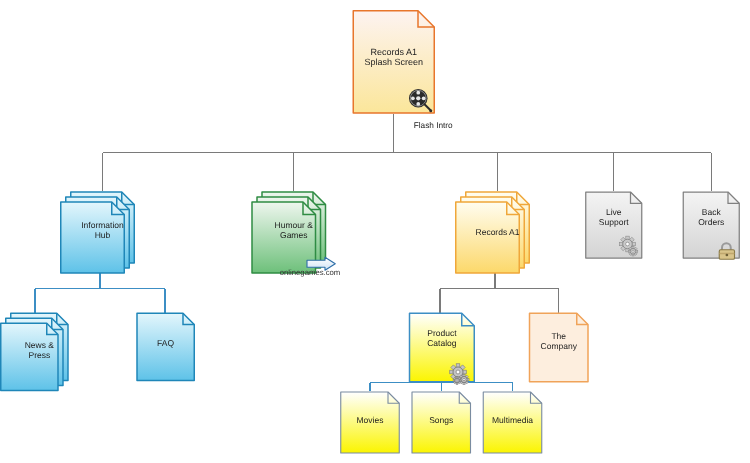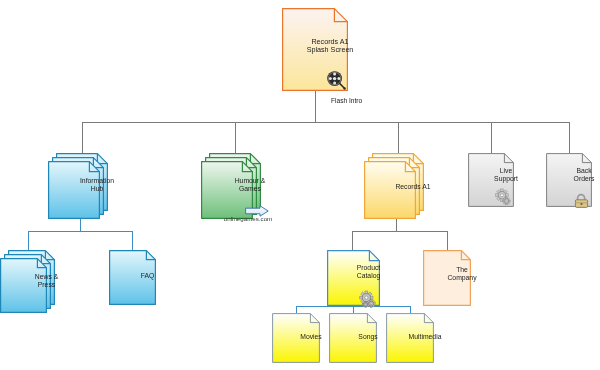--- a/index.html
+++ b/index.html
@@ -34,21 +34,20 @@
   .node .label{
     position:absolute;
     left:0;
     width:100%;
     text-align:center;
     color:#1c1c1c;
     line-height:1.12;
     z-index:3;
     white-space:pre-line;
     pointer-events:none;
-    padding-left:15px;
   }
   .caption{
     position:absolute;
     text-align:center;
     color:#333333;
     line-height:1.1;
     white-space:nowrap;
   }
   .wirelabel{
     position:absolute;

